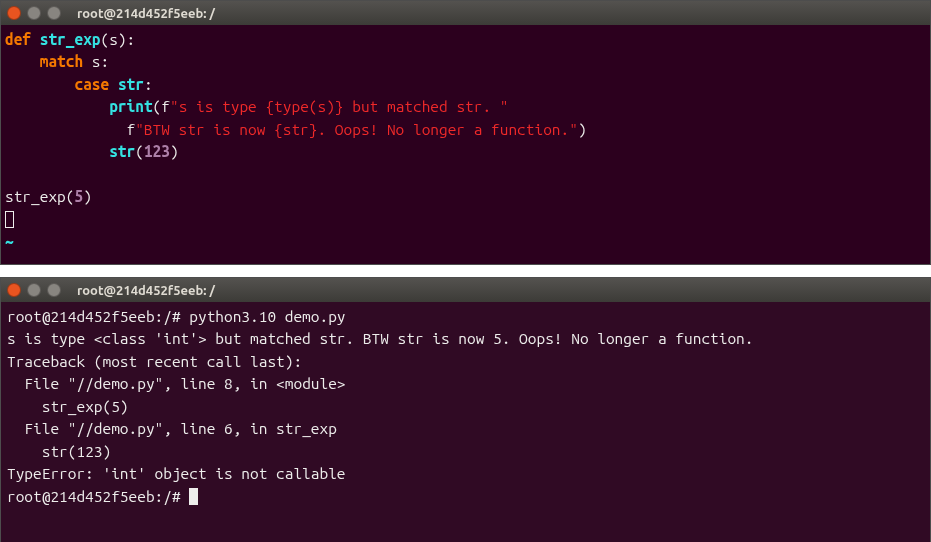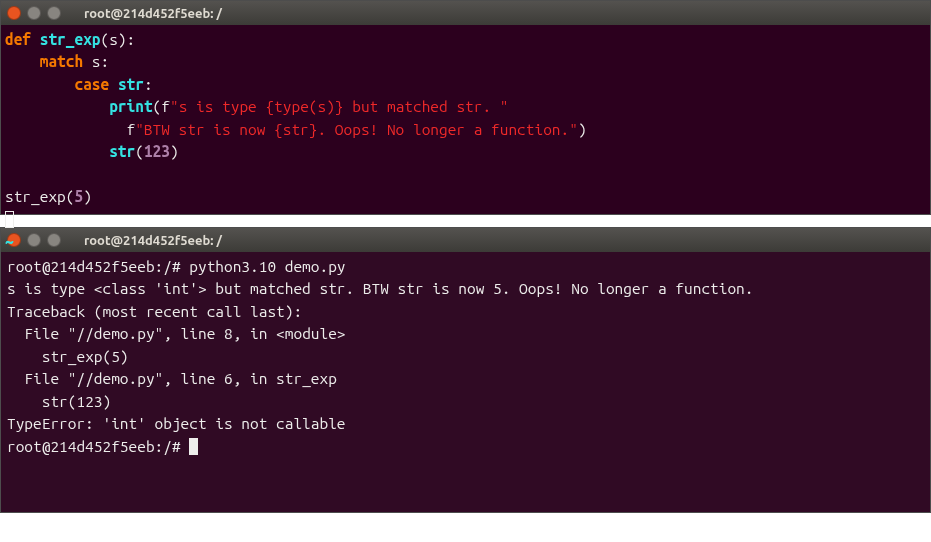--- a/index.html
+++ b/index.html
@@ -30,30 +30,30 @@
       border: 1px solid rgba(0,0,0,0.3);
     }
     .btn-close { background: #e95420; }
     .btn-min { background: #888580; }
     .btn-max { background: #888580; }
     .title-text {
       color: #dfdbd2;
       font-family: 'Ubuntu', sans-serif;
       font-size: 13px;
       font-weight: bold;
-      margin-left: 17px;
+      margin-left: 10px;
       text-align: center;
     }
     .editor-body {
       background: #2c001e;
       color: #eeeeec;
       padding: 4px 16px 4px 4px;
       line-height: 1.45;
       white-space: pre;
-      height: 189px;
+      height: 239px;
       position: relative;
     }
     .terminal-body {
       background: #300a24;
       color: #eeeeec;
       padding: 4px 6px 4px 6px;
       line-height: 1.45;
       white-space: pre-wrap;
       word-break: break-all;
       height: 260px;

